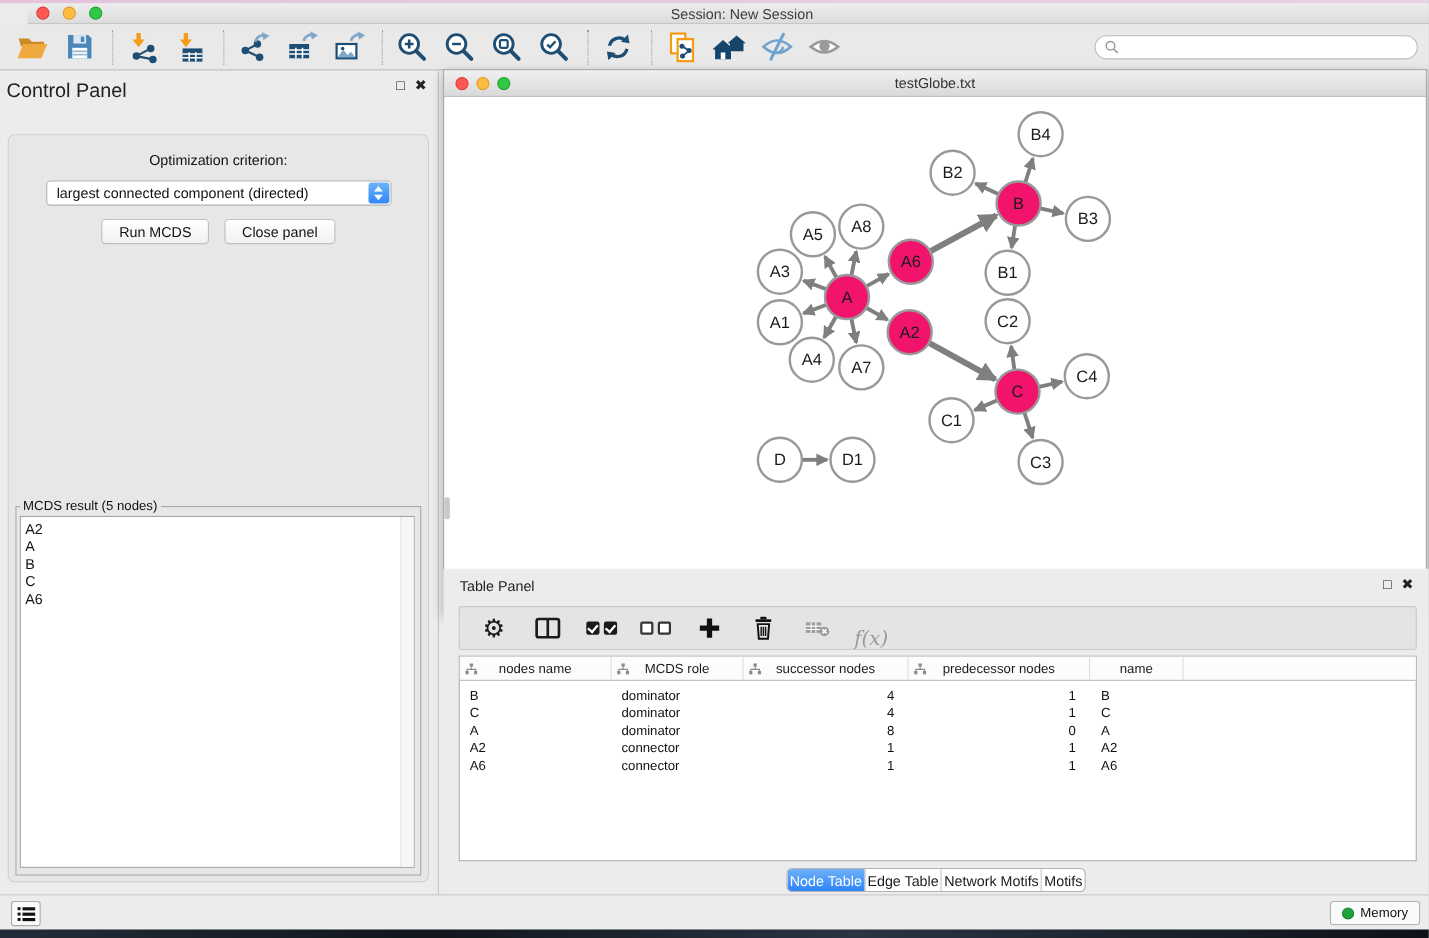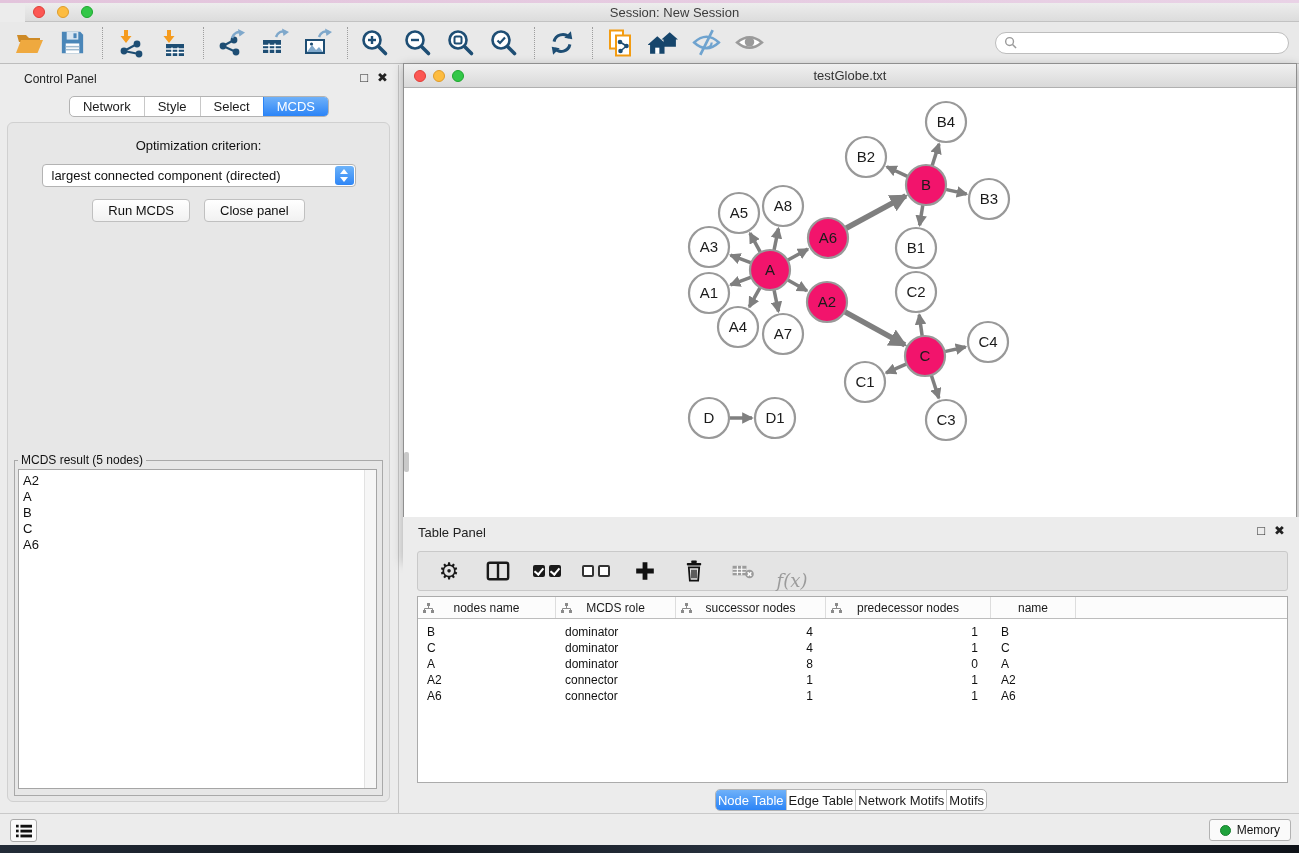--- a/index.html
+++ b/index.html
@@ -20,21 +20,21 @@
     border-bottom:1px solid #bdbdbd; display:flex; align-items:center; padding-left:12px; }
   .tb-btn { width:34px; height:34px; display:flex; align-items:center; justify-content:center; margin-right:9px; border-radius:4px; }
   .tb-sep { align-self:center; height:32px; border-left:1px dotted #9d9d9d; margin:0 10px 0 4px; }
   .searchbox { margin-left:auto; margin-right:10px; width:294px; height:22px; background:#fff;
     border:1px solid #bdbdbd; border-radius:11px; display:flex; align-items:center; padding:0 8px; }
   .searchbox input { border:none; outline:none; flex:1; font-size:12px; background:transparent; margin-left:5px; }
 
   
   .control-panel { position:absolute; left:0; top:65px; width:399px; height:748px; background:#ececec; border-right:1px solid #c6c6c6; }
   .panel-head { position:relative; height:28px; }
-  .panel-title { position:absolute; left:24px; top:7px; font-size:12px; color:#222; }
+  .panel-title { position:absolute; left:6px; top:7px; font-size:18px; color:#222; }
   .win-glyphs { position:absolute; right:10px; top:6px; display:flex; gap:9px; font-size:13px; color:#222; }
   .win-glyphs span { cursor:default; line-height:14px; }
   .seg-tabs { position:absolute; top:31px; left:0; right:0; display:flex; justify-content:center; }
   .seg { display:flex; border:1px solid #b3b3b3; border-radius:5px; overflow:hidden; background:#fff; height:21px; }
   .seg .tab { padding:2px 13px; font-size:13px; color:#1a1a1a; border-left:1px solid #c8c8c8; white-space:nowrap; }
   .seg .tab:first-child { border-left:none; }
   .seg .tab.active { background:linear-gradient(#6fb1f9,#2b84f7); color:#fff; border-left-color:#2b84f7; }
 
   .cp-body { position:absolute; left:7px; right:8px; top:57px; bottom:11px; background:#e7e7e7;
     border:1px solid #d0d0d0; border-radius:6px; }
@@ -297,28 +297,20 @@
     </div>
   </div>
 
   <div class="control-panel">
     <div class="panel-head">
       <span class="panel-title">Control Panel</span>
       <span class="win-glyphs">
         <span>□</span>
         <span>✖</span>
       </span>
-    </div>
-    <div class="seg-tabs">
-      <div class="seg">
-        <span class="tab">Network</span>
-        <span class="tab">Style</span>
-        <span class="tab">Select</span>
-        <span class="tab active">MCDS</span>
-      </div>
     </div>
     <div class="cp-body">
       <div class="opt-label">Optimization criterion:</div>
       <div class="selectbox">
         <span>largest connected component (directed)</span>
         <span class="spinner">
             <i class="up"></i>
             <i class="dn"></i>
           </span>
       </div>

